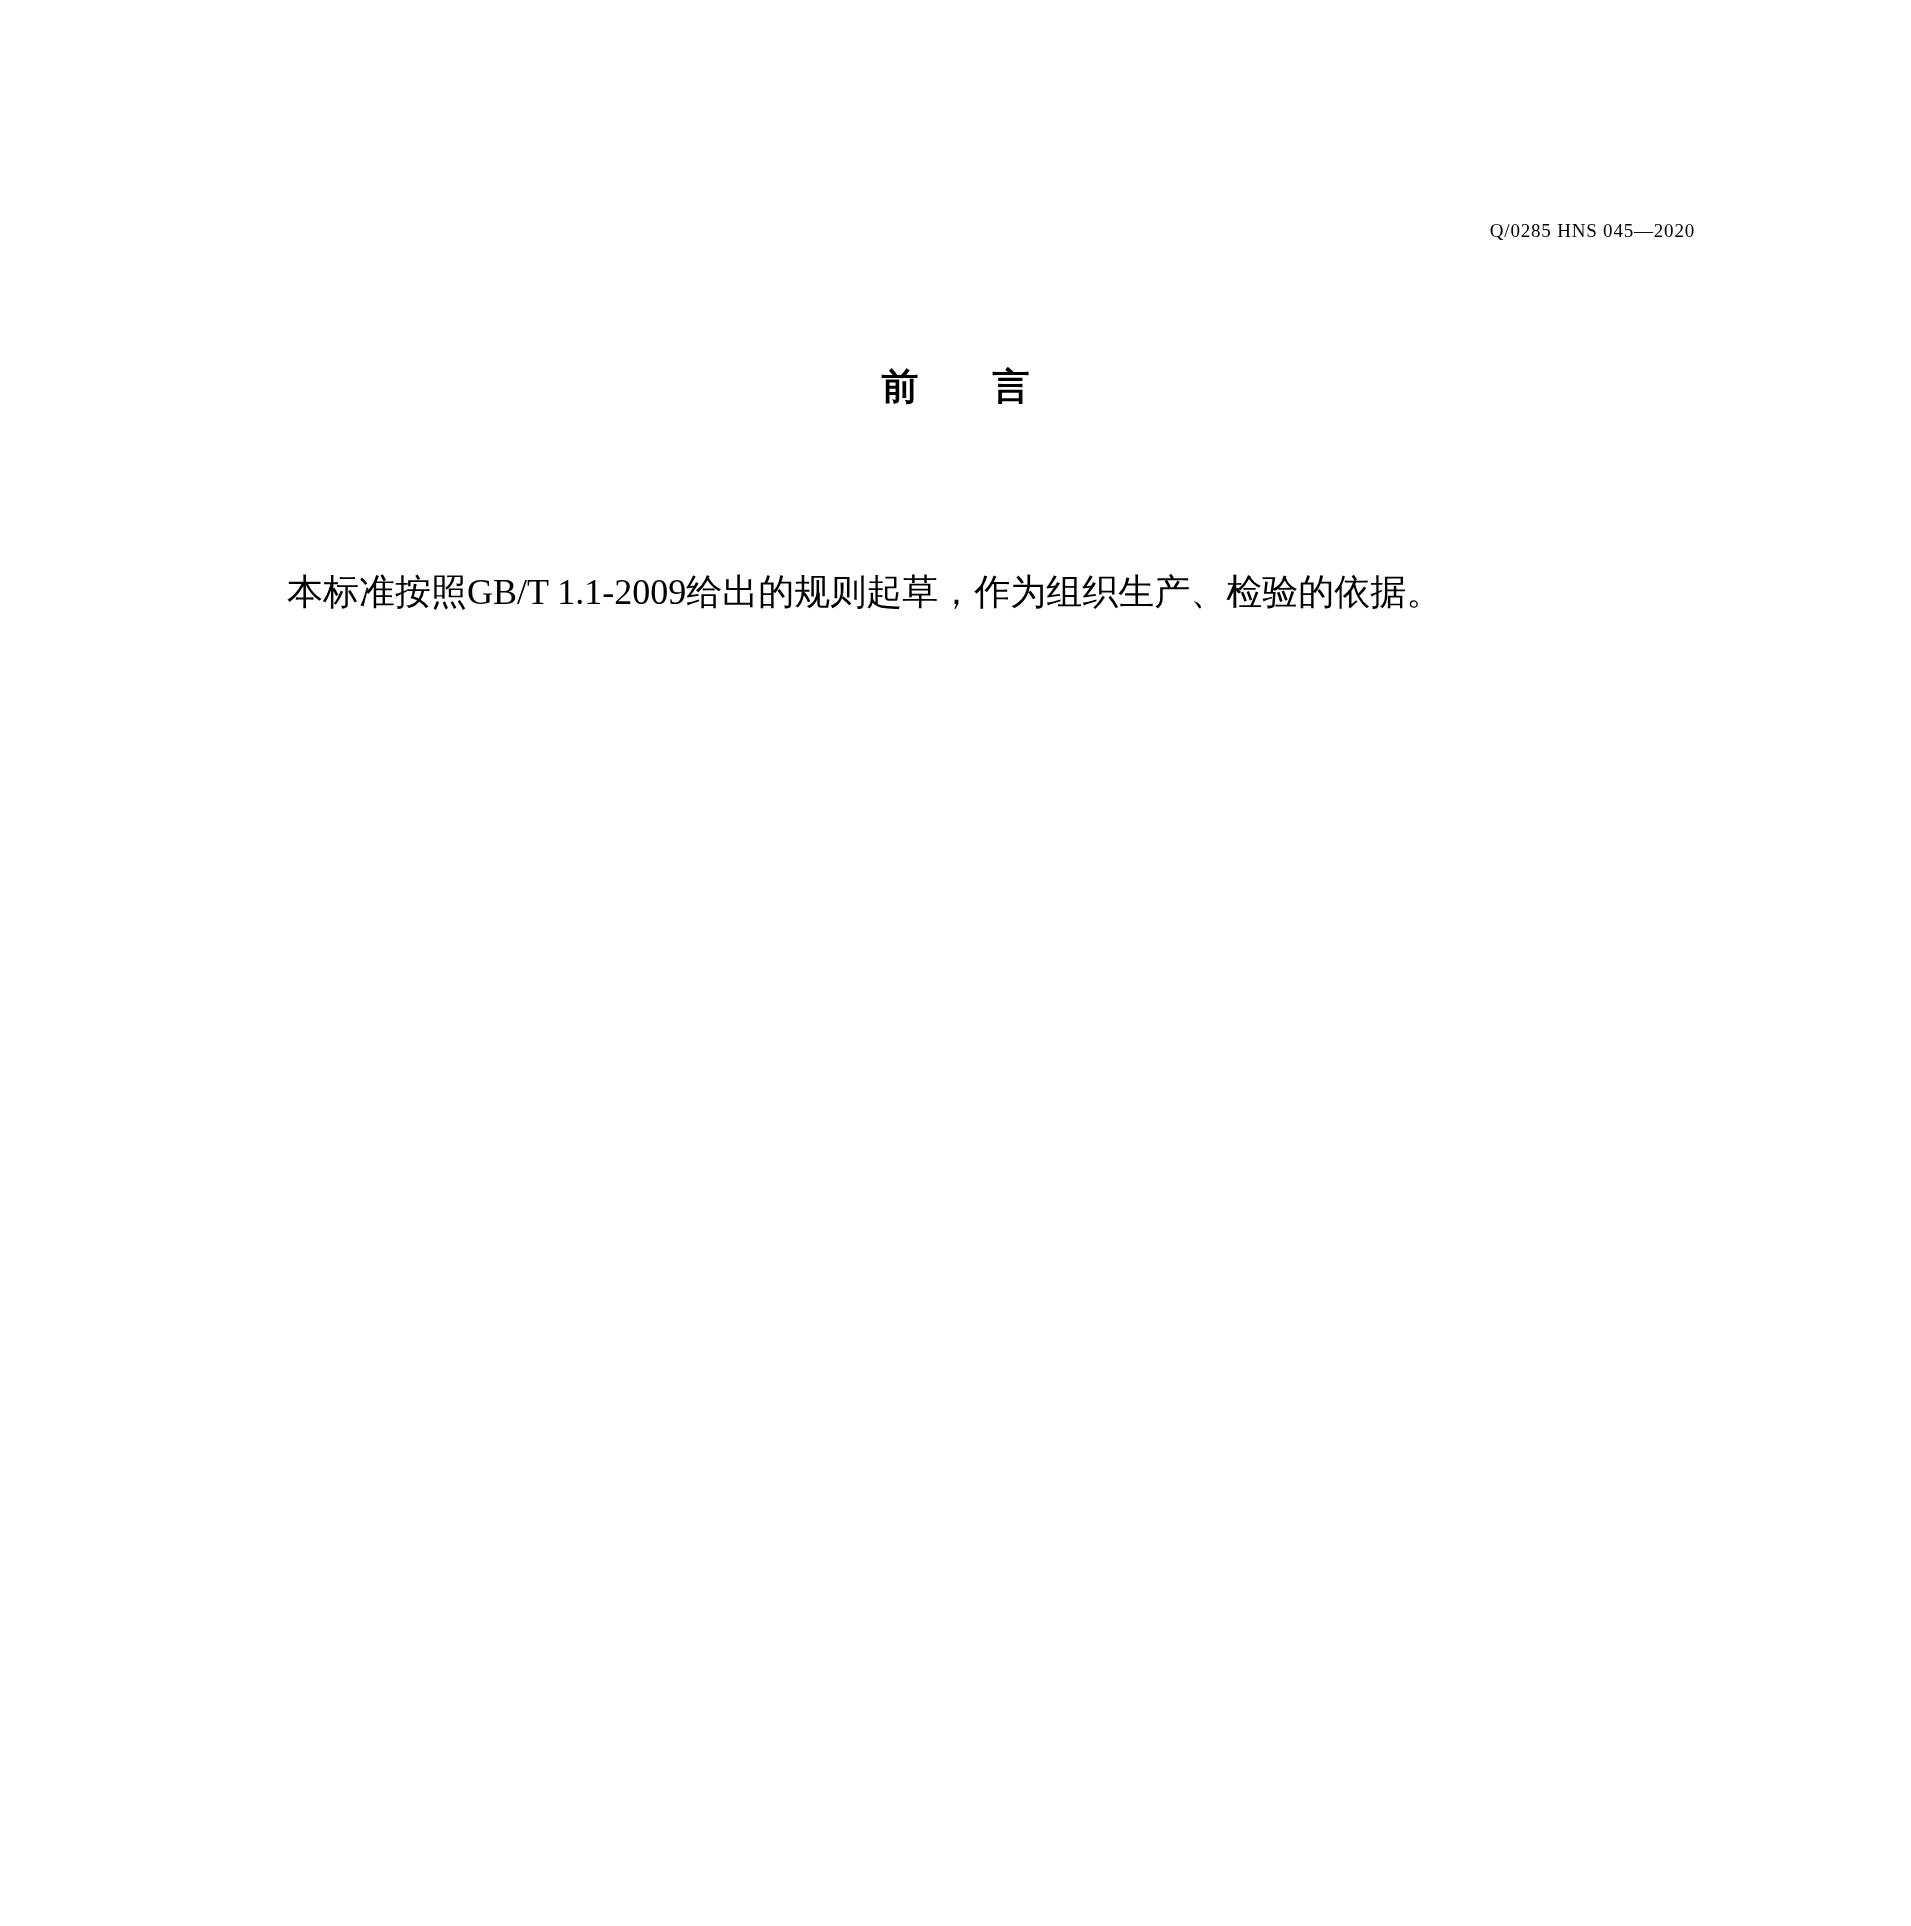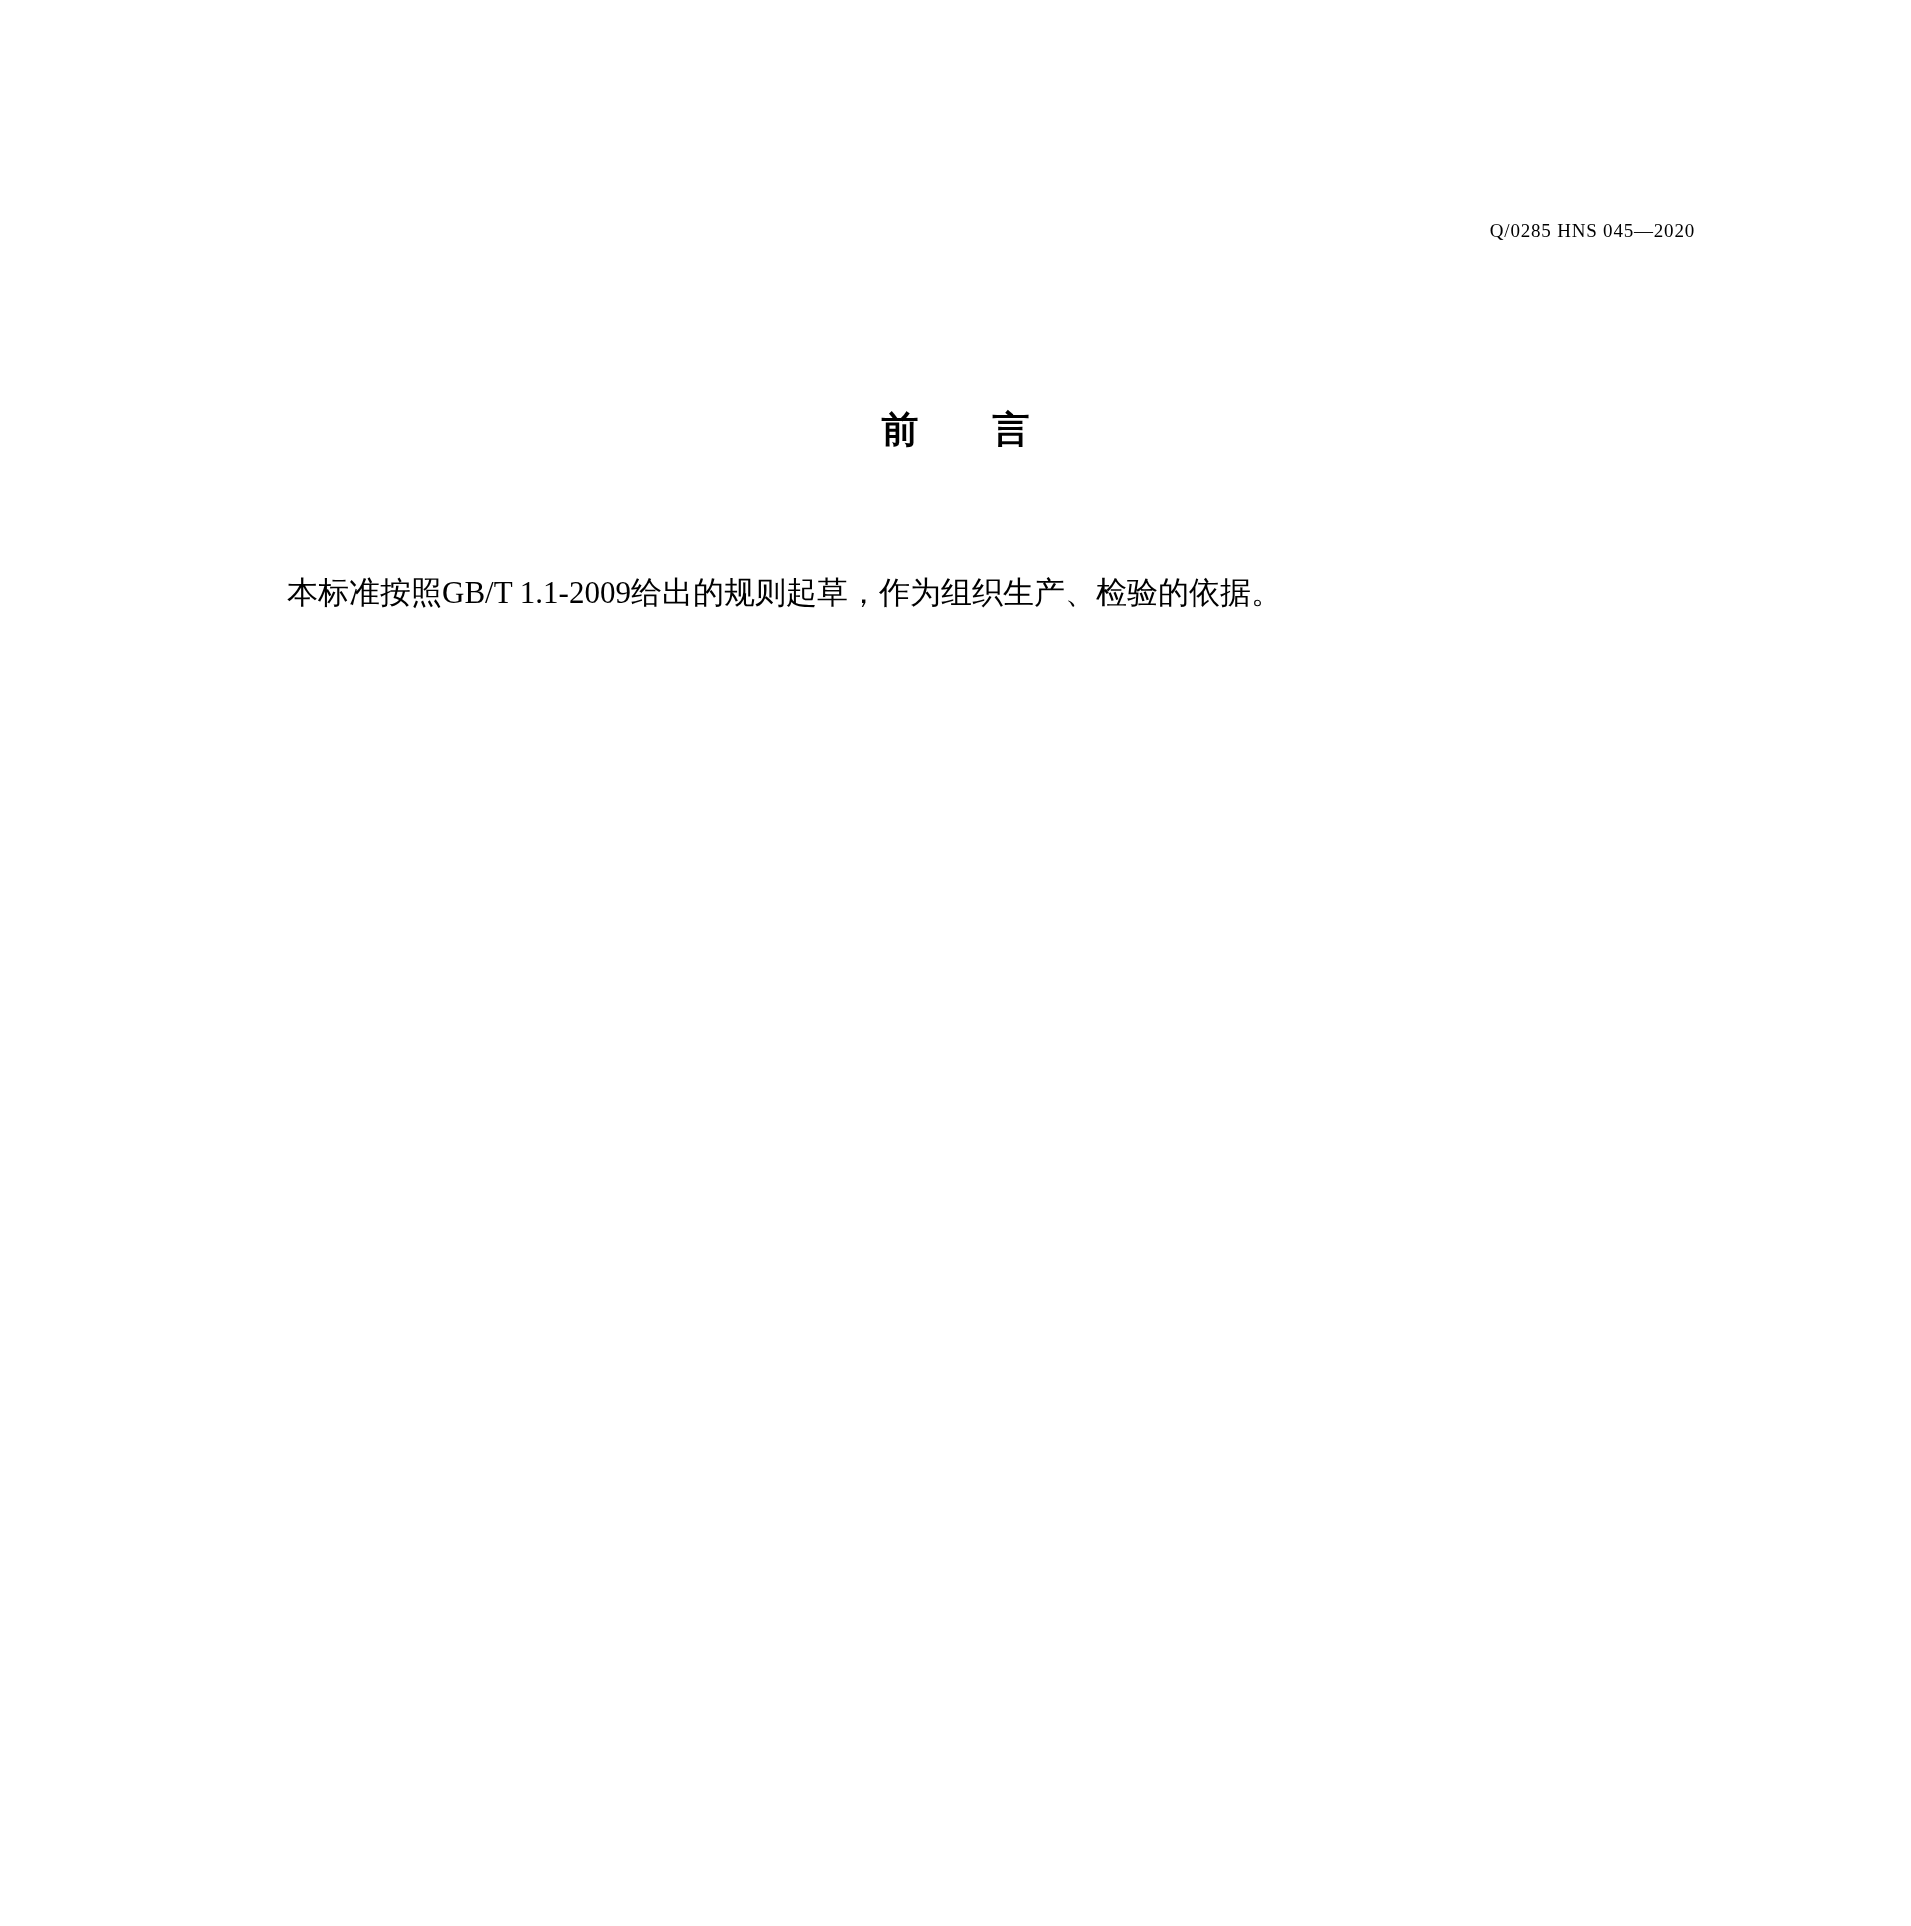--- a/index.html
+++ b/index.html
@@ -25,39 +25,39 @@
     top: 220px;
     right: 216px;
     font-size: 19px;
     letter-spacing: 0.8px;
     white-space: nowrap;
     font-family: "Liberation Serif", "DejaVu Serif", serif;
   }
   
   .section-title {
     position: absolute;
-    top: 405px;
+    top: 362px;
     left: 0;
     width: 100%;
     text-align: center;
     font-size: 37px;
     font-weight: bold;
     letter-spacing: 18.5px;
     text-indent: 18.5px;
     font-family: "Liberation Serif", "DejaVu Serif", serif;
   }
   
   .body-block {
     position: absolute;
     top: 566px;
     left: 287px;
     width: 1387px;
   }
   .body-line {
-    font-size: 31px;
+    font-size: 36px;
     line-height: 53px;
     white-space: nowrap;
     font-family: "Liberation Serif", "DejaVu Serif", serif;
   }
 </style>
 </head>
 <body>
 
 <div class="page">
 

